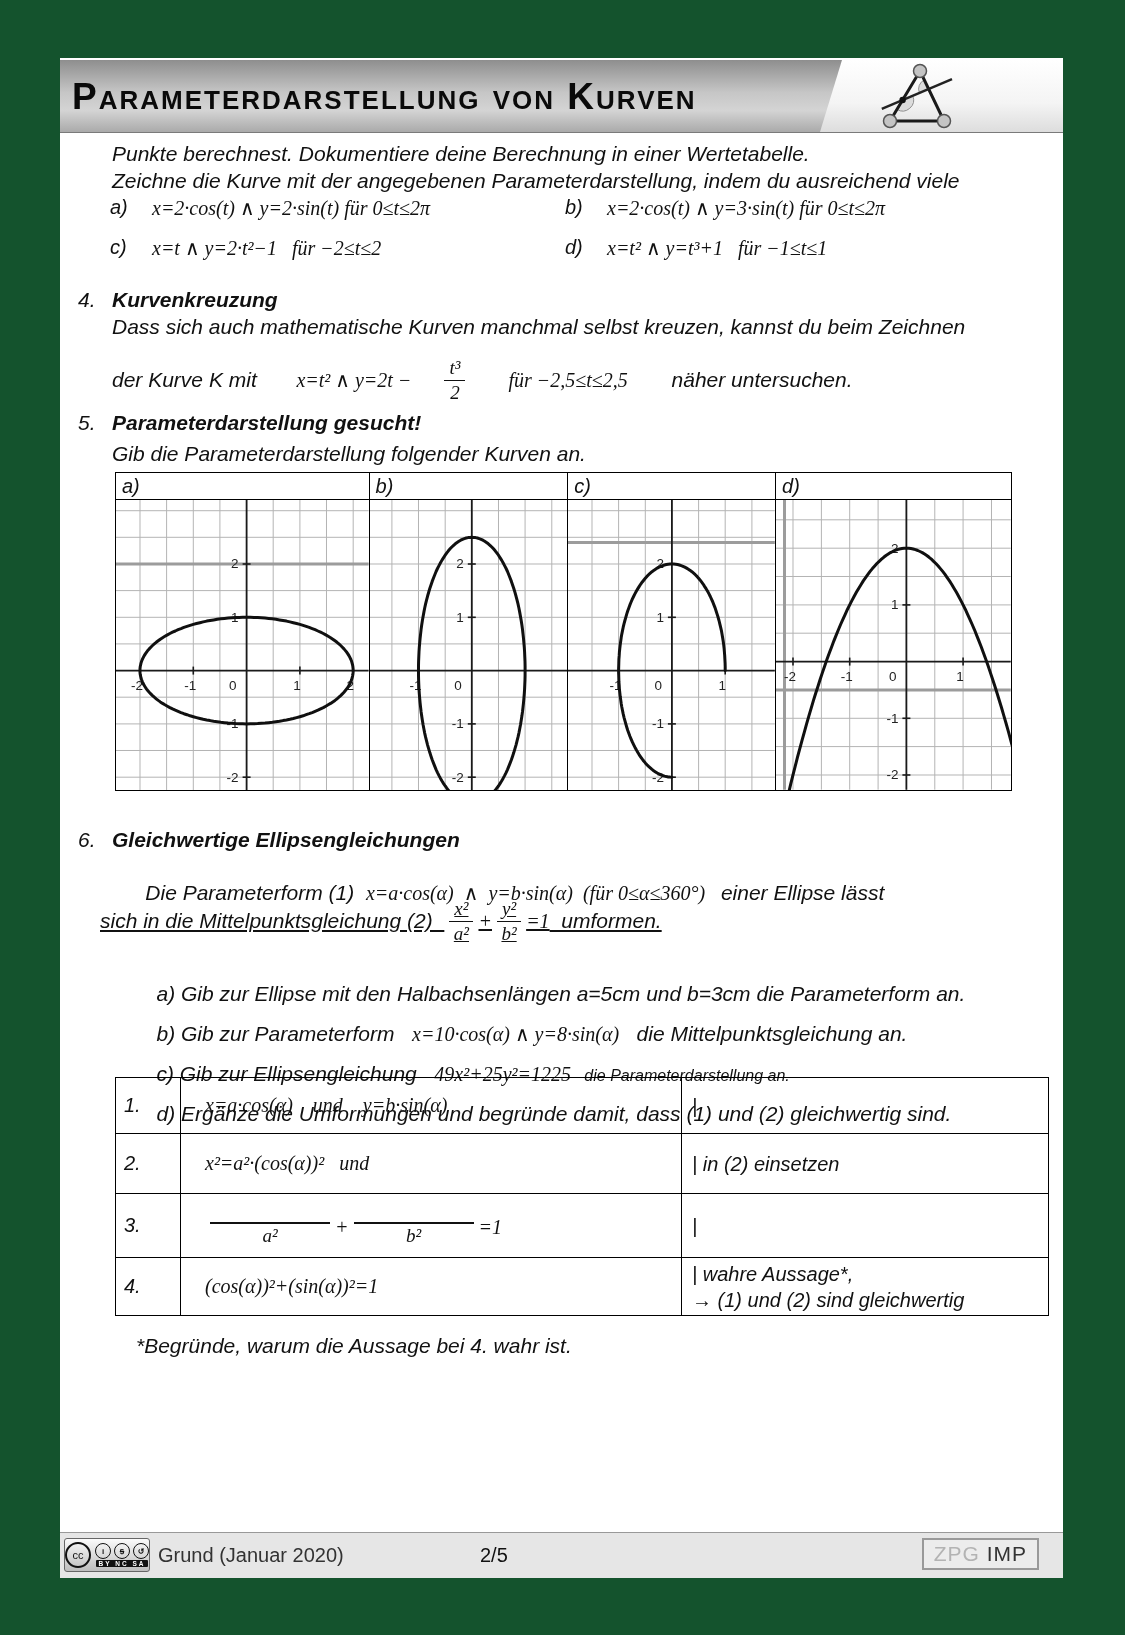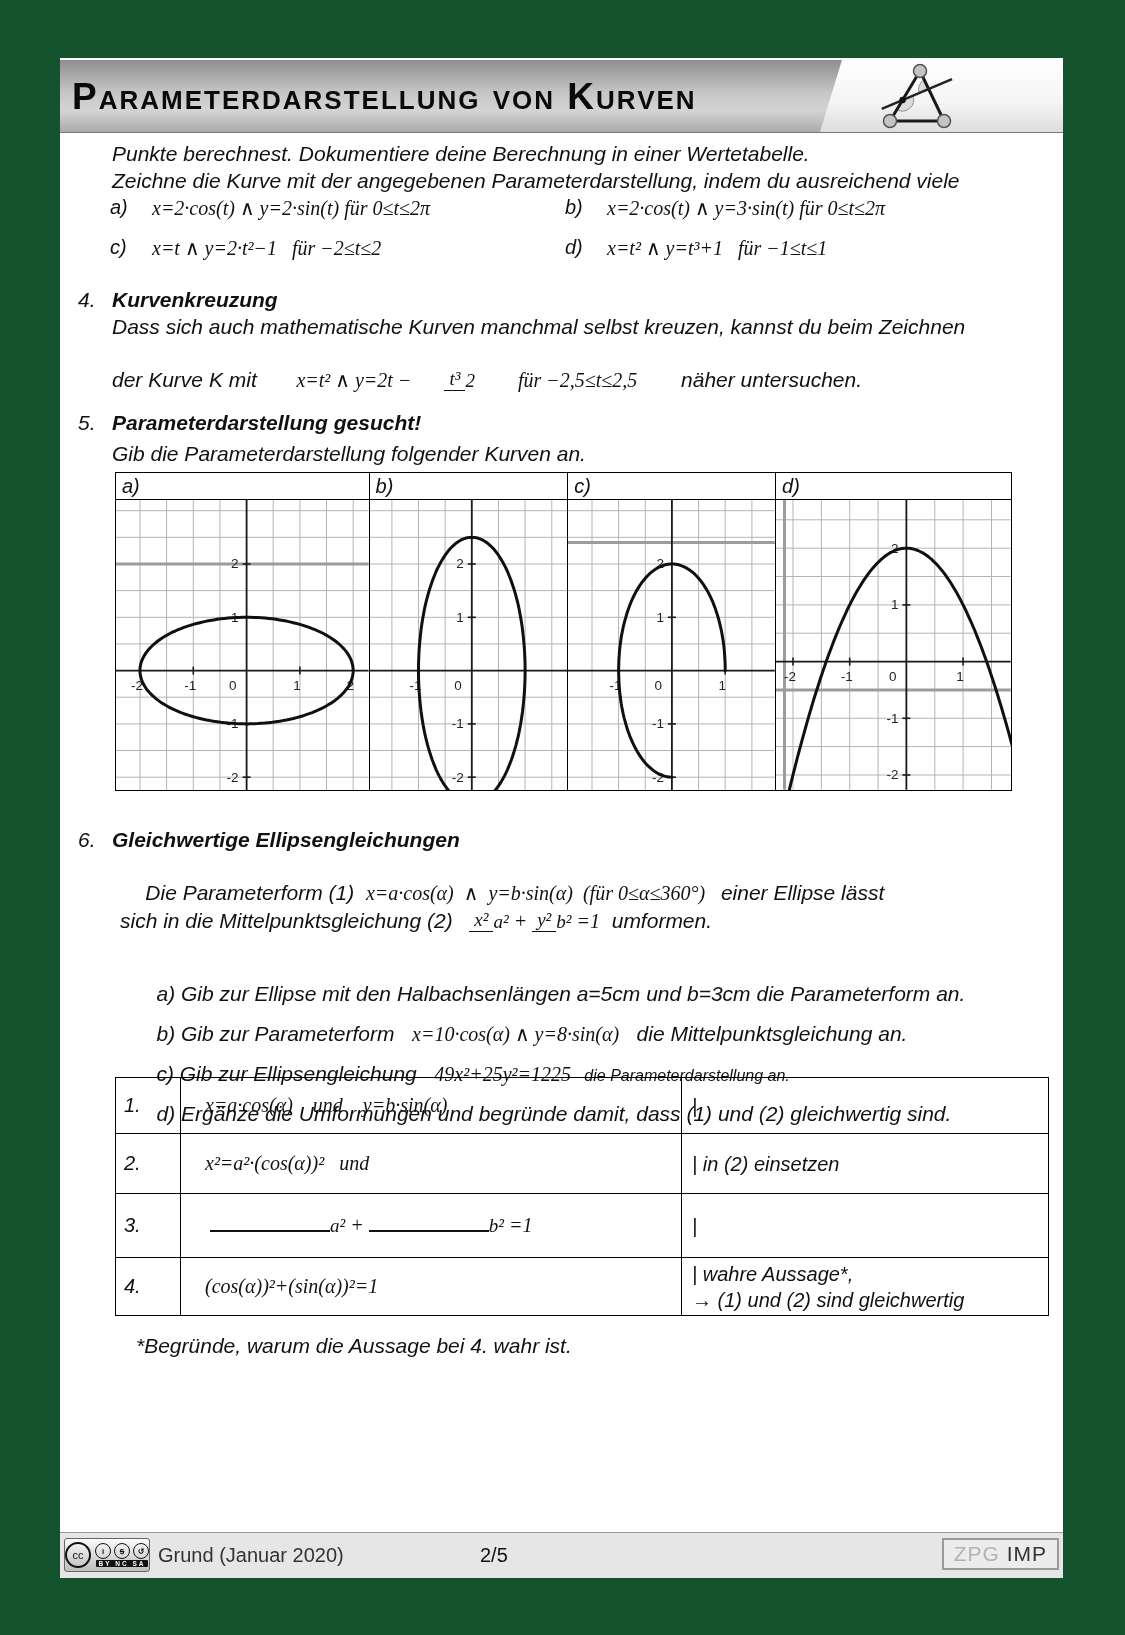--- a/index.html
+++ b/index.html
@@ -27,21 +27,21 @@
   .intro{left:52px;top:82px;width:910px;font-style:italic;font-size:21px;line-height:27px;}
 
   .eq-row{left:50px;width:920px;display:flex;font-size:20px;}
   .eq-cell{width:455px;display:flex;}
   .eq-label{width:42px;font-style:italic;font-size:20px;}
 
   .sec-head{display:flex;font-size:21px;}
   .sec-num{width:34px;font-style:italic;}
   .sec-title{font-style:italic;font-weight:bold;}
 
-  .frac{display:inline-flex;flex-direction:row;align-items:center;vertical-align:middle;
+  .frac{display:inline-flex;flex-direction:column;align-items:center;vertical-align:middle;
         font-family:"Liberation Serif","DejaVu Serif",serif;font-style:italic;line-height:1.05;margin:0 5px;font-size:19px;}
   .frac .fnum{padding:0 5px 2px 5px;border-bottom:1.5px solid #111;}
   .frac .fden{padding-top:2px;}
   .frac.blank .fnum{width:120px;height:12px;border-bottom:2px solid #111;padding:0;}
 
   .formula-line{display:flex;align-items:center;font-size:20px;}
 
   
   .figure{left:55px;top:414px;display:inline-flex;border:1.5px solid #000;background:#fff;}
   .fig-col{display:flex;flex-direction:column;}
@@ -73,21 +73,21 @@
         font-weight:normal;font-size:11px;display:flex;align-items:center;justify-content:center;color:#111;}
   .cc-right{display:flex;flex-direction:column;align-items:center;}
   .cc-icons{display:flex;gap:3px;}
   .cc-mini{width:14px;height:14px;border:1.8px solid #111;border-radius:50%;font-size:8px;
         display:flex;align-items:center;justify-content:center;color:#111;font-weight:bold;}
   .cc-nc{text-decoration:line-through;}
   .cc-labels{margin-top:1px;background:#111;color:#fff;font-size:6.5px;letter-spacing:2px;
         padding:0 3px;border-radius:1px;font-weight:bold;}
   .credit{position:absolute;left:98px;top:11px;font-size:20px;color:#333;}
   .pageno{position:absolute;left:420px;top:11px;font-size:20px;color:#111;}
-  .zpg-box{position:absolute;right:4px;top:5px;border:2px solid #999;background:#ececec;
+  .zpg-box{position:absolute;right:24px;top:5px;border:2px solid #999;background:#ececec;
         padding:2px 10px;font-size:21px;letter-spacing:1px;}
   .zpg-zpg{color:#b3b3b3;}
   .zpg-imp{color:#333;}
 </style>
 </head>
 <body>
 
 <div class="stage">
   <div class="paper">
 
@@ -326,21 +326,21 @@
       </div>
     </div>
 
     <div class="abs sec-head" style="left:18px;top:770px;">
       <span class="sec-num">6.</span>
       <span class="sec-title">Gleichwertige Ellipsengleichungen</span>
     </div>
     <div class="abs s6-line" style="left:52px;top:800px;">
       <span class="it sans" style="font-size:21px;">Die Parameterform (1)  </span><span class="math">x=a·cos(α)  ∧  y=b·sin(α)</span><span class="math">  (für 0≤α≤360°)  </span><span class="it sans" style="font-size:21px;"> einer Ellipse lässt</span>
     </div>
-    <div class="abs formula-line" style="left:60px;top:832px;height:62px;">
+    <div class="abs formula-line" style="left:40px;top:832px;height:62px;text-decoration:underline;">
       <span class="it sans" style="font-size:21px;">sich in die Mittelpunktsgleichung (2)  </span>
       <span class="frac">
         <span class="fnum">x²</span>
         <span class="fden">a²</span>
       </span>
       <span class="math">+</span>
       <span class="frac">
         <span class="fnum">y²</span>
         <span class="fden">b²</span>
       </span>

